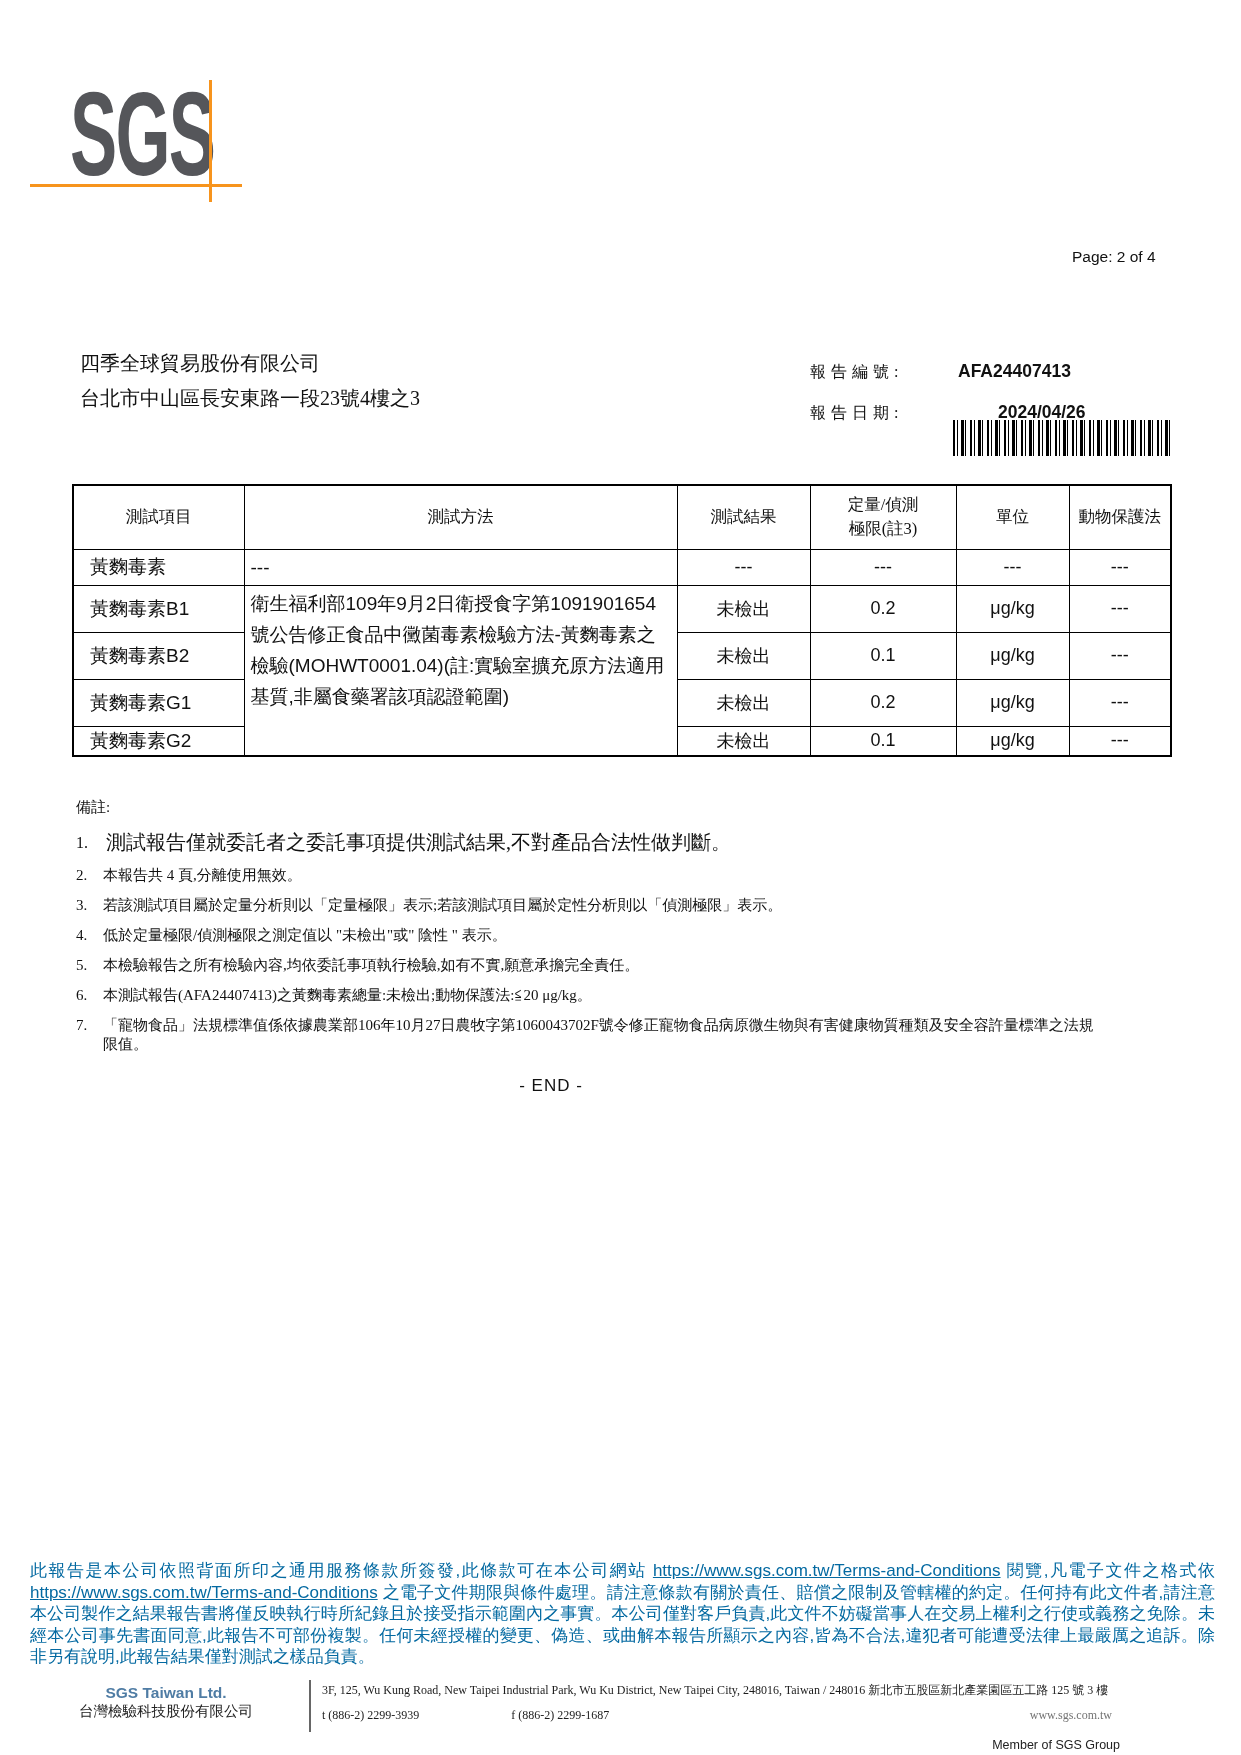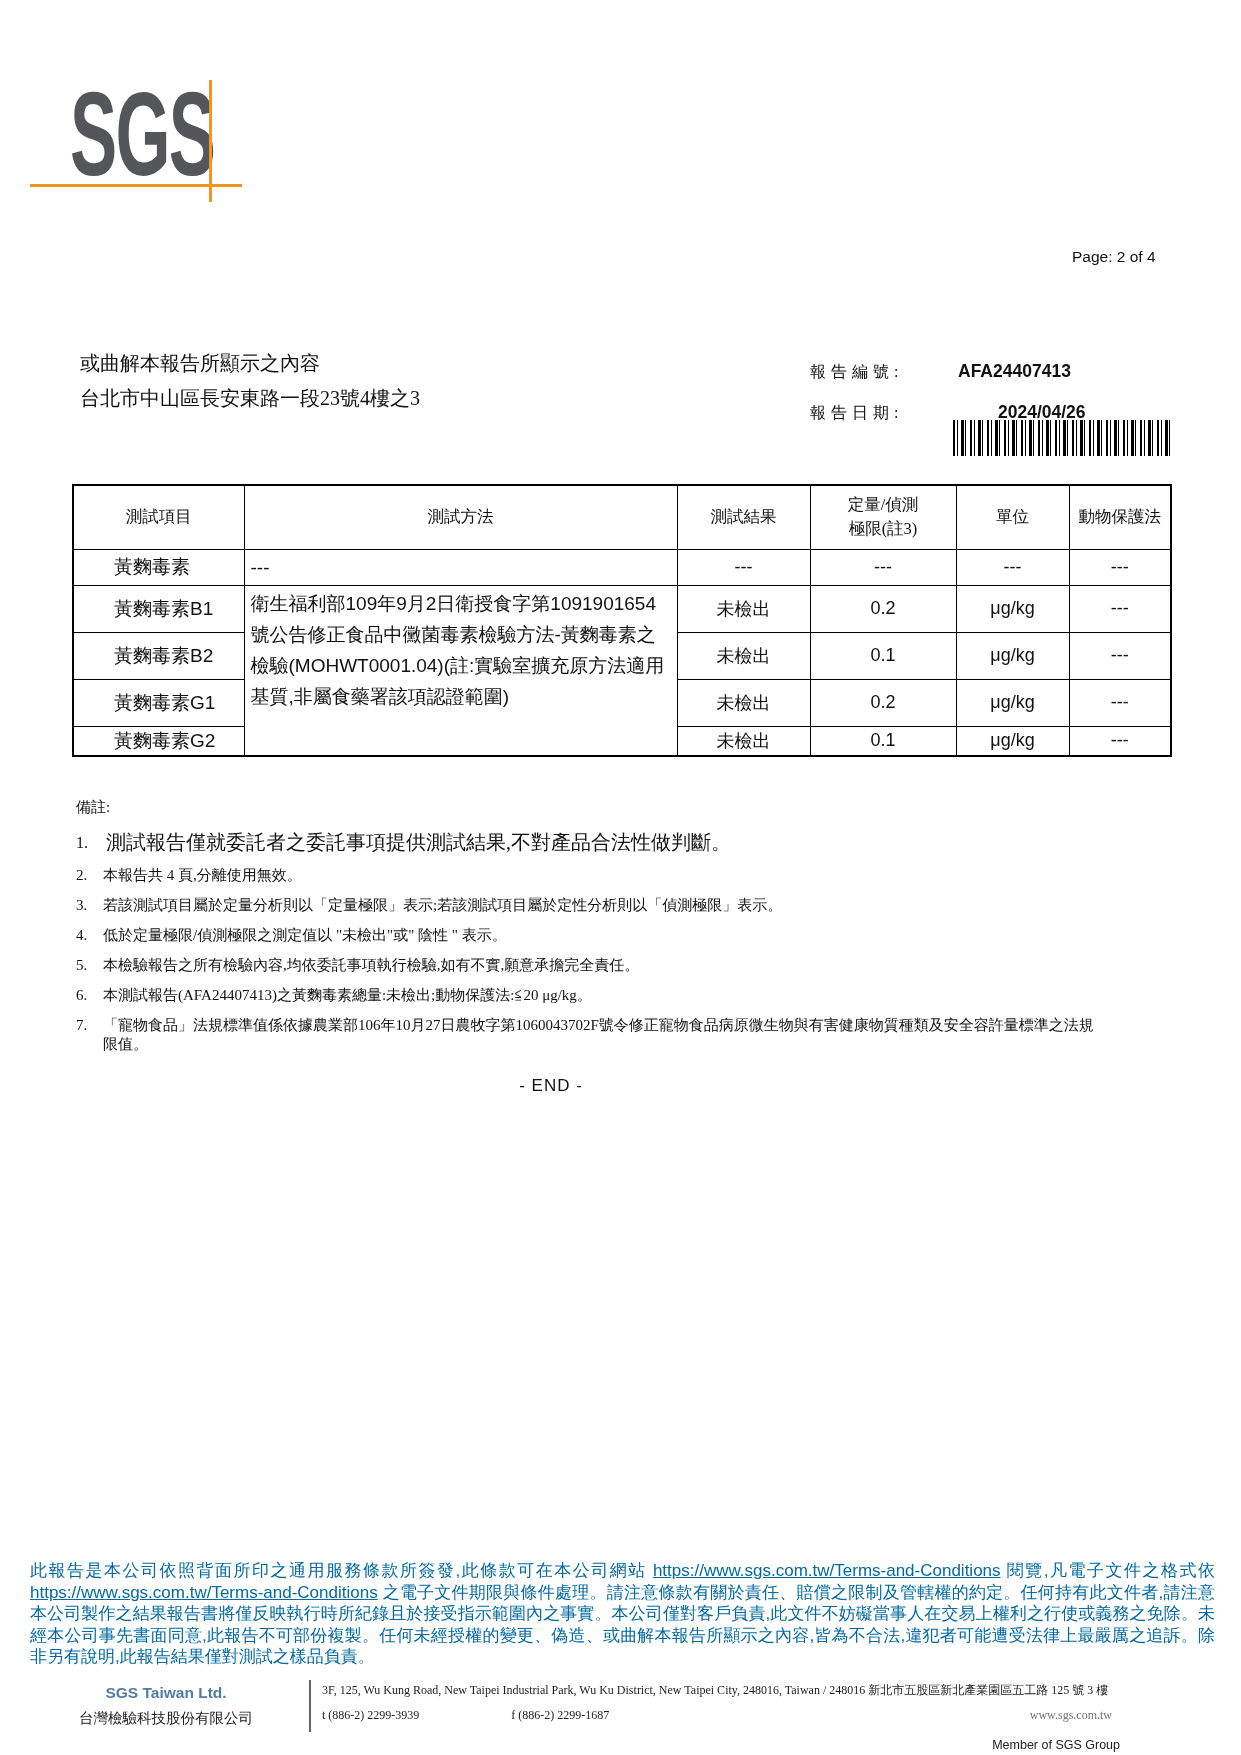--- a/index.html
+++ b/index.html
@@ -37,21 +37,21 @@
     position:absolute; left:953px; top:420px; width:218px; height:36px;
     background:repeating-linear-gradient(90deg,#000 0 2px,#fff 2px 4px,#000 4px 5px,#fff 5px 8px,#000 8px 11px,#fff 11px 12px,#000 12px 13px,#fff 13px 17px);
   }
   
   table.results { position:absolute; left:72px; top:484px; width:1098px;
     border-collapse:collapse; table-layout:fixed; border:2.5px solid #000; }
   .results th, .results td { border:1.5px solid #000; }
   .results th { height:64px; font-weight:normal; font-size:16.5px; text-align:center; vertical-align:middle; }
   .results th.prewrap { white-space:pre-line; line-height:24px; }
   .results td { font-family:"Liberation Sans",sans-serif; font-size:18px; vertical-align:middle; }
-  .results td.item { text-align:left; padding-left:40px; font-size:19px; }
+  .results td.item { text-align:left; padding-left:16px; font-size:19px; }
   .results td.method { text-align:left; padding:2px 6px; font-size:19px; line-height:31px; vertical-align:top; }
   .results td.val { text-align:center; }
   .results tr.r1 td { height:26px; }
   .results tr.rb td { height:47px; }
   .results tr.rl td { height:30px; }
   
   .notes { position:absolute; left:76px; top:798px; width:1030px; }
   .notes-label { font-size:15px; margin-bottom:12px; }
   .note { display:flex; font-size:15px; line-height:19px; margin-bottom:11px; }
   .note .no { flex:none; width:27px; }
@@ -60,21 +60,21 @@
   .note .txt { flex:1; }
   .end-label { width:950px; text-align:center; margin-top:22px;
     font-family:"Liberation Sans",sans-serif; font-size:17px; letter-spacing:1px; }
   
   .legal { position:absolute; left:30px; top:1560px; width:1185px;
     font-family:"Liberation Sans",sans-serif; font-size:17px; line-height:21.6px;
     text-align:justify; color:#0369a1; }
   .legal .url { text-decoration:underline; }
   .f-left { position:absolute; left:30px; top:1684px; width:272px; text-align:center; }
   .f-company-en { font-family:"Liberation Sans",sans-serif; font-weight:bold; font-size:15.5px; color:#4F7CA4; }
-  .f-company-zh { font-size:14.5px; margin-top:7px; color:#222; }
+  .f-company-zh { font-size:14.5px; color:#222; }
   .f-divider { position:absolute; left:309px; top:1680px; width:2px; height:52px; background:#666; }
   .f-right { position:absolute; left:322px; top:1682px; width:893px;
     font-family:Liberation Serif, serif; font-size:12px; color:#1c1c1c; }
   .f-line2 { margin-top:9px; display:flex; width:790px; align-items:baseline; }
   .f-fax { margin-left:92px; }
   .f-site { margin-left:auto; color:#737373; }
   .f-member { position:absolute; left:940px; top:1738px; width:180px; text-align:right;
     font-family:"Liberation Sans",sans-serif; font-size:12.5px; color:#222; }
 </style>
 </head>
@@ -82,21 +82,21 @@
 
 <div class="page">
 
   <div class="sgs-letters">SGS</div>
   <div class="logo-vline"></div>
   <div class="logo-hline"></div>
 
   <div class="page-label">Page: 2 of 4</div>
 
   <div class="client">
-    <div class="name">或曲解本報告所顯示之內容</div>
+    <div class="name">四季全球貿易股份有限公司</div>
     <div class="addr">台北市中山區長安東路一段23號4樓之3</div>
   </div>
 
   <div class="meta">
     <div class="meta-row">
       <span class="meta-label">報告編號:</span>
       <span class="meta-value">AFA24407413</span>
     </div>
     <div class="meta-row">
       <span class="meta-label">報告日期:</span>

